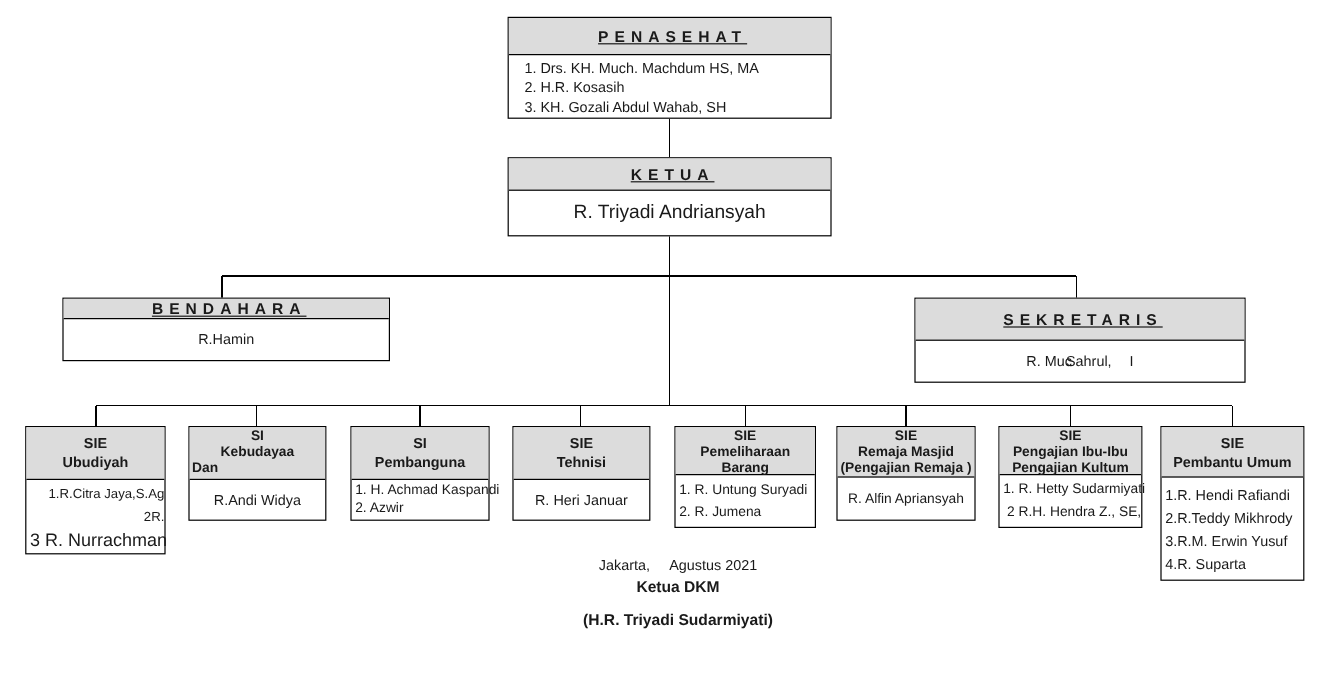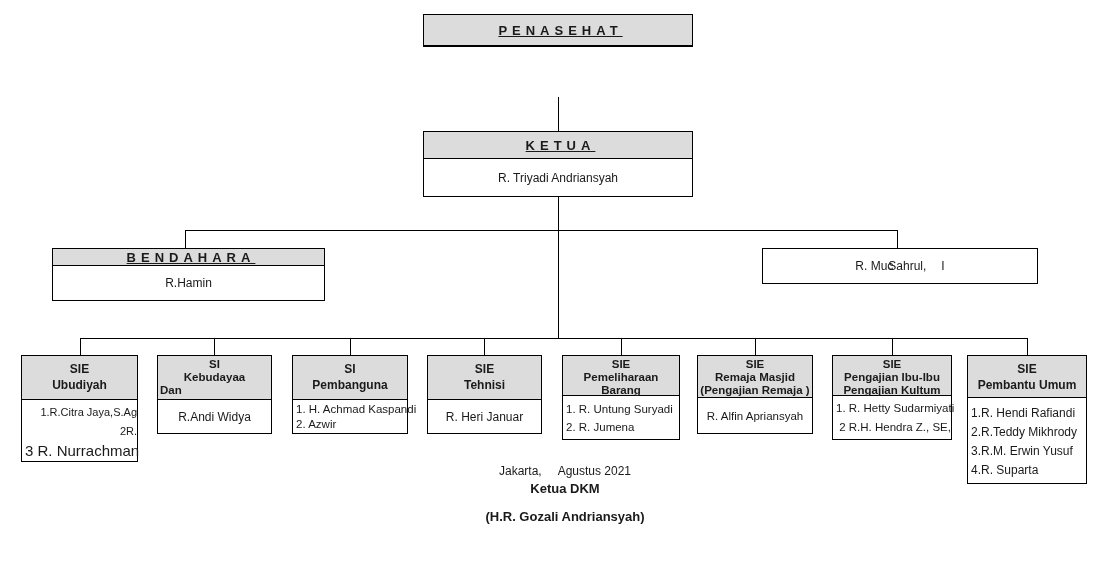--- a/index.html
+++ b/index.html
@@ -29,21 +29,21 @@
   .spaced { letter-spacing: 5px; padding-left: 5px; text-decoration: underline; }
   .line { white-space: nowrap; }
 
   
   .penasehat { left: 423px; top: 14px; width: 270px; }
   .penasehat .box-header { height: 31px; font-size: 13px; }
   .penasehat .box-body { height: 52px; padding: 3px 0 0 13px; font-size: 12px; line-height: 16px; }
 
   .ketua { left: 423px; top: 131px; width: 270px; }
   .ketua .box-header { height: 27px; font-size: 13px; }
-  .ketua .box-body { height: 37px; font-size: 12px; }
+  .ketua .box-body { height: 37px; font-size: 16px; }
 
   .bendahara { left: 52px; top: 248px; width: 273px; }
   .bendahara .box-header { height: 17px; font-size: 13px; }
   .bendahara .box-body { height: 34px; font-size: 12px; }
 
   .sekretaris { left: 762px; top: 248px; width: 276px; }
   .sekretaris .box-header { height: 35px; font-size: 13px; }
   .sekretaris .box-body { height: 34px; font-size: 12px; }
   .sekretaris .ovl2 { margin-left: -5px; }
   .sekretaris .ovl3 { margin-left: 15px; }
@@ -111,33 +111,39 @@
     <line x1="350" y1="338" x2="350" y2="356"></line>
     <line x1="484" y1="338" x2="484" y2="356"></line>
     <line x1="621" y1="338" x2="621" y2="356"></line>
     <line x1="755" y1="338" x2="755" y2="356"></line>
     <line x1="892" y1="338" x2="892" y2="356"></line>
     <line x1="1027" y1="338" x2="1027" y2="356"></line>
   </svg>
 
   <div class="box penasehat">
     <div class="box-header centered spaced">PENASEHAT</div>
+    <div class="box-body">
+      <div class="line">1. Drs. KH. Much. Machdum HS, MA</div>
+      <div class="line">2. H.R. Kosasih</div>
+      <div class="line">3. KH. Gozali Abdul Wahab, SH</div>
+    </div>
   </div>
 
   <div class="box ketua">
     <div class="box-header centered spaced">KETUA</div>
     <div class="box-body centered">R. Triyadi Andriansyah</div>
   </div>
 
   <div class="box bendahara">
     <div class="box-header centered spaced">BENDAHARA</div>
     <div class="box-body centered">R.Hamin</div>
   </div>
 
   <div class="box sekretaris">
+    <div class="box-header centered spaced">SEKRETARIS</div>
     <div class="box-body centered">
       <span>R. Muc</span>
         <span class="ovl2">Sahrul,</span>
         <span class="ovl3">I</span>
     </div>
   </div>
 
   <div class="box sie sie1">
     <div class="box-header">
       <div>SIE</div>
@@ -220,16 +226,16 @@
       <div class="line">1.R. Hendi Rafiandi</div>
       <div class="line">2.R.Teddy Mikhrody</div>
       <div class="line">3.R.M. Erwin Yusuf</div>
       <div class="line">4.R. Suparta</div>
     </div>
   </div>
 
   <div class="footer">
     <div class="place-date">Jakarta,     Agustus 2021</div>
     <div class="bold-line">Ketua DKM</div>
-    <div class="signature">(H.R. Gozali Andriansyah)</div>
+    <div class="signature">(H.R. Triyadi Sudarmiyati)</div>
   </div>
 
 </div>
 
 </body></html>

